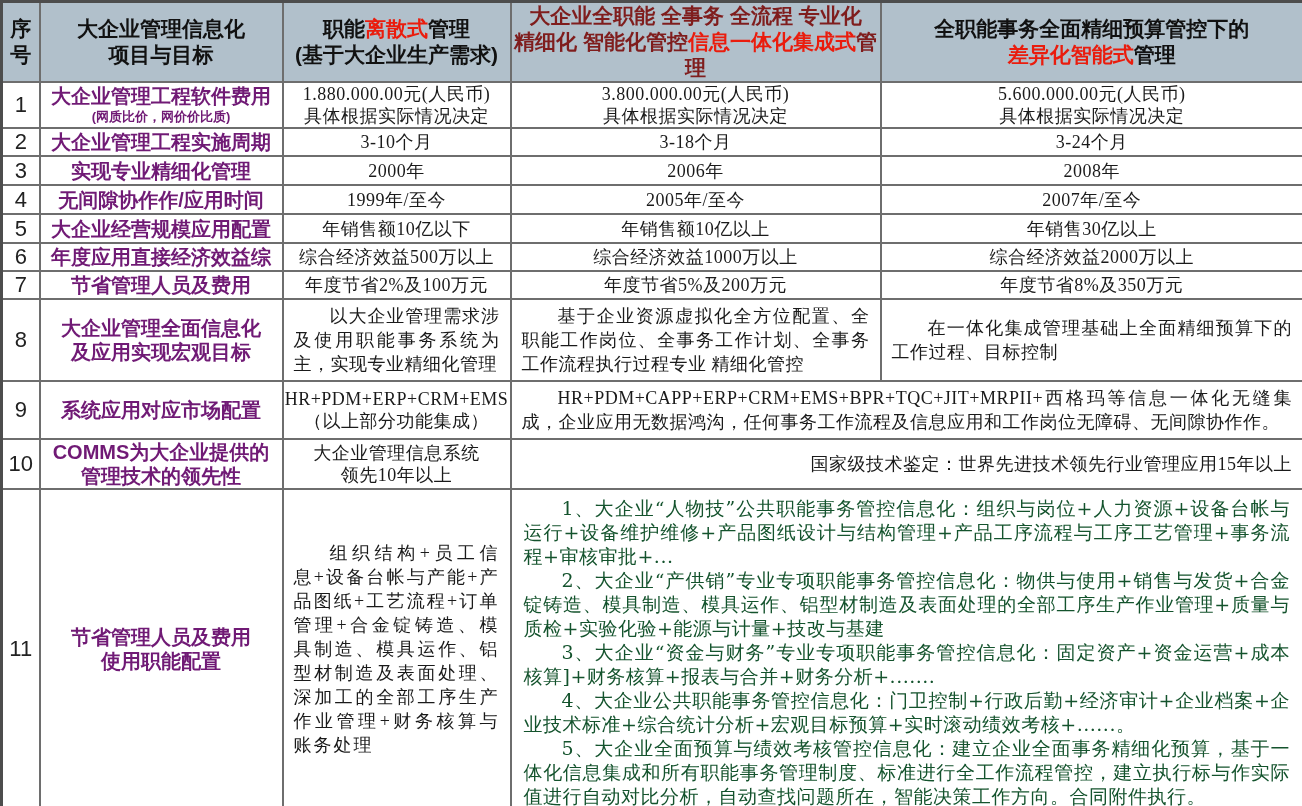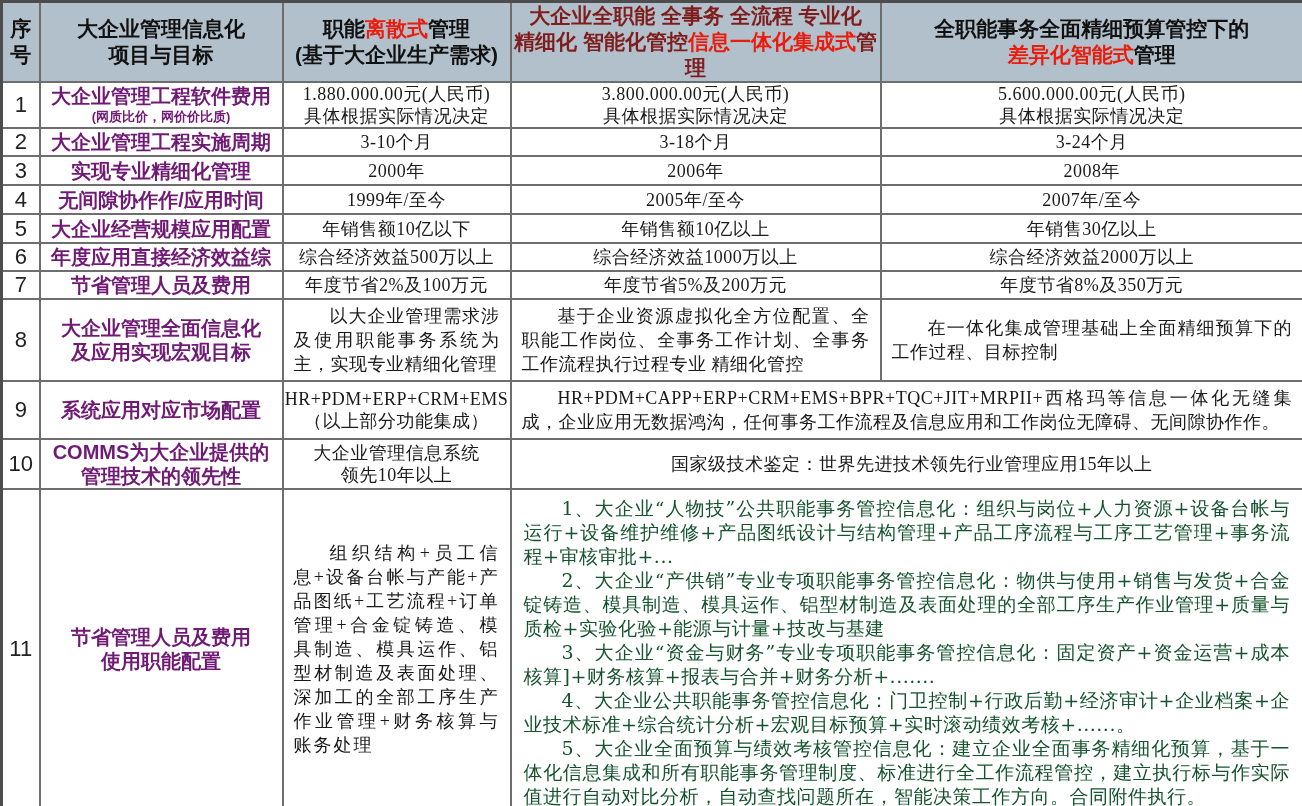--- a/index.html
+++ b/index.html
@@ -13,21 +13,21 @@
   .red{color:#ea1c0d;}
   
   .num{font-size:22px;text-align:center;color:#222;font-family:"Liberation Sans",sans-serif;}
   
   .lbl{font-weight:bold;font-size:20px;text-align:center;color:#701a75;line-height:24px;font-family:"Liberation Sans",sans-serif;}
   .lbl .sub{font-weight:bold;font-size:13px;line-height:18px;display:block;}
   
   .data{font-family:Liberation Serif, serif;font-size:18px;text-align:center;color:#1a1a1a;line-height:22px;letter-spacing:0.5px;}
   .para{text-align:justify;text-indent:2em;padding:4px 10px;line-height:24px;}
   .paraTop{vertical-align:top;}
-  .leftpad{text-align:center;padding-left:20px;text-indent:0;}
+  .leftpad{text-align:right;padding-left:20px;text-indent:0;}
   .justifyAll{text-align:justify;letter-spacing:2px;padding:6px 10px;line-height:24px;text-indent:2em;}
   .pblock p{margin:0;padding:0 12px;text-align:justify;text-indent:2em;font-family:"DejaVu Serif","Liberation Serif",serif;font-size:19px;line-height:24px;color:#14532d;letter-spacing:0.5px;}
   .pblock{padding-top:6px;}
   .line{display:block;}
 </style>
 </head>
 <body>
 
 <table>
   <colgroup>

